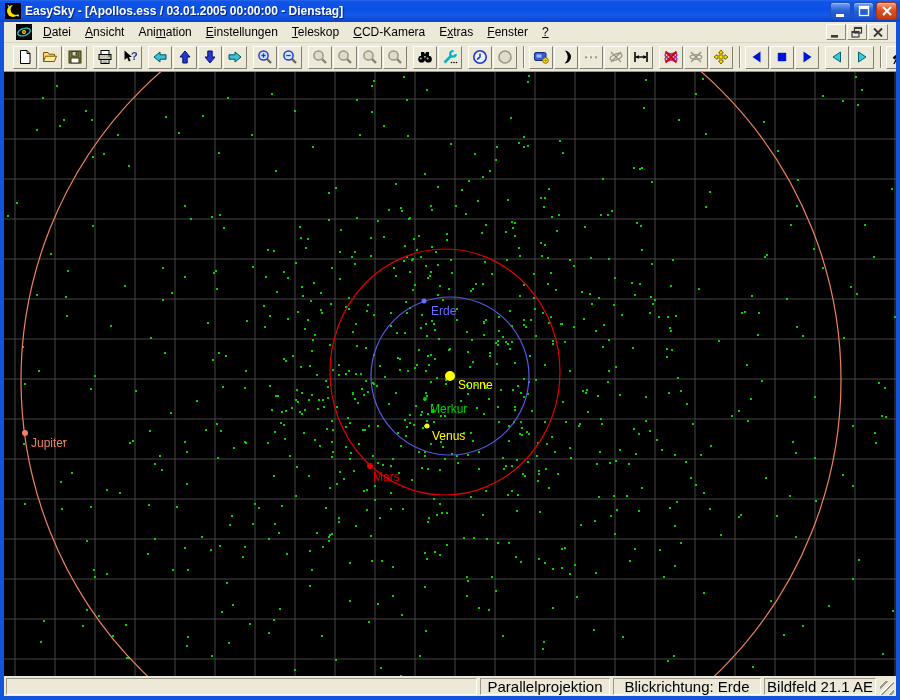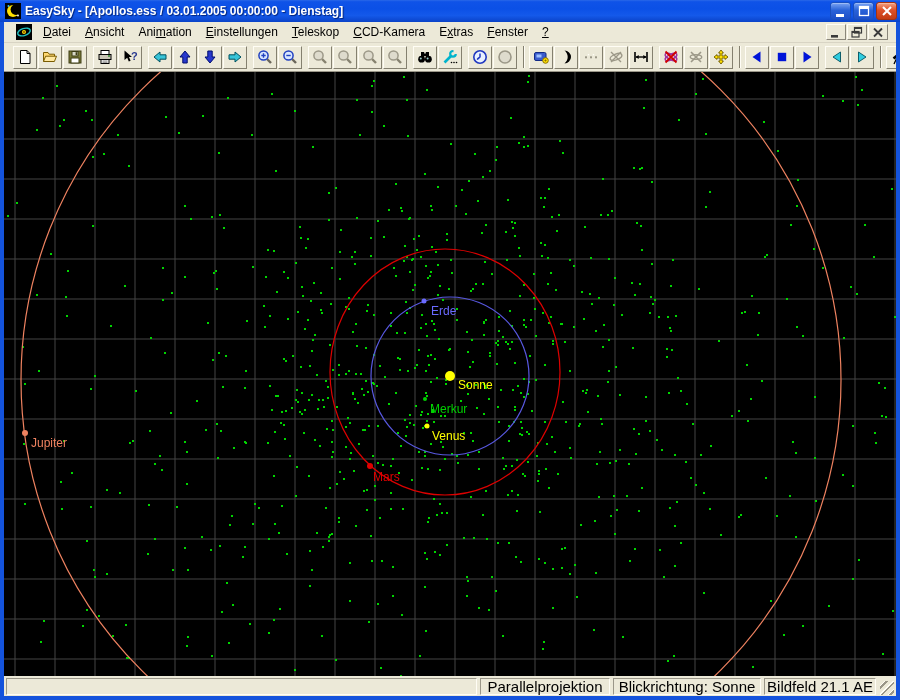--- a/index.html
+++ b/index.html
@@ -1264,18 +1264,18 @@
         <circle cx="366" cy="394" r="3" fill="#e00000"></circle>
         <text x="369" y="409" fill="#e00000" font-size="12px" font-family="Liberation Sans, sans-serif">Mars</text>
         <circle cx="21" cy="361" r="3" fill="#ee8260"></circle>
         <text x="27" y="375" fill="#ee8260" font-size="12px" font-family="Liberation Sans, sans-serif">Jupiter</text>
       </svg>
     </div>
 
   <div class="statusbar" id="statusbar">
       <div class="status-panel filler"></div>
       <div class="status-panel" style="width: 130px;">Parallelprojektion</div>
-      <div class="status-panel" style="width: 148px;">Blickrichtung: Sonne</div>
+      <div class="status-panel" style="width: 148px;">Blickrichtung: Erde</div>
       <div class="status-panel" style="width: 112px;">Bildfeld 21.1 AE</div>
       <div class="resize-grip"></div>
     </div>
 
 </div>
 
 </body></html>

